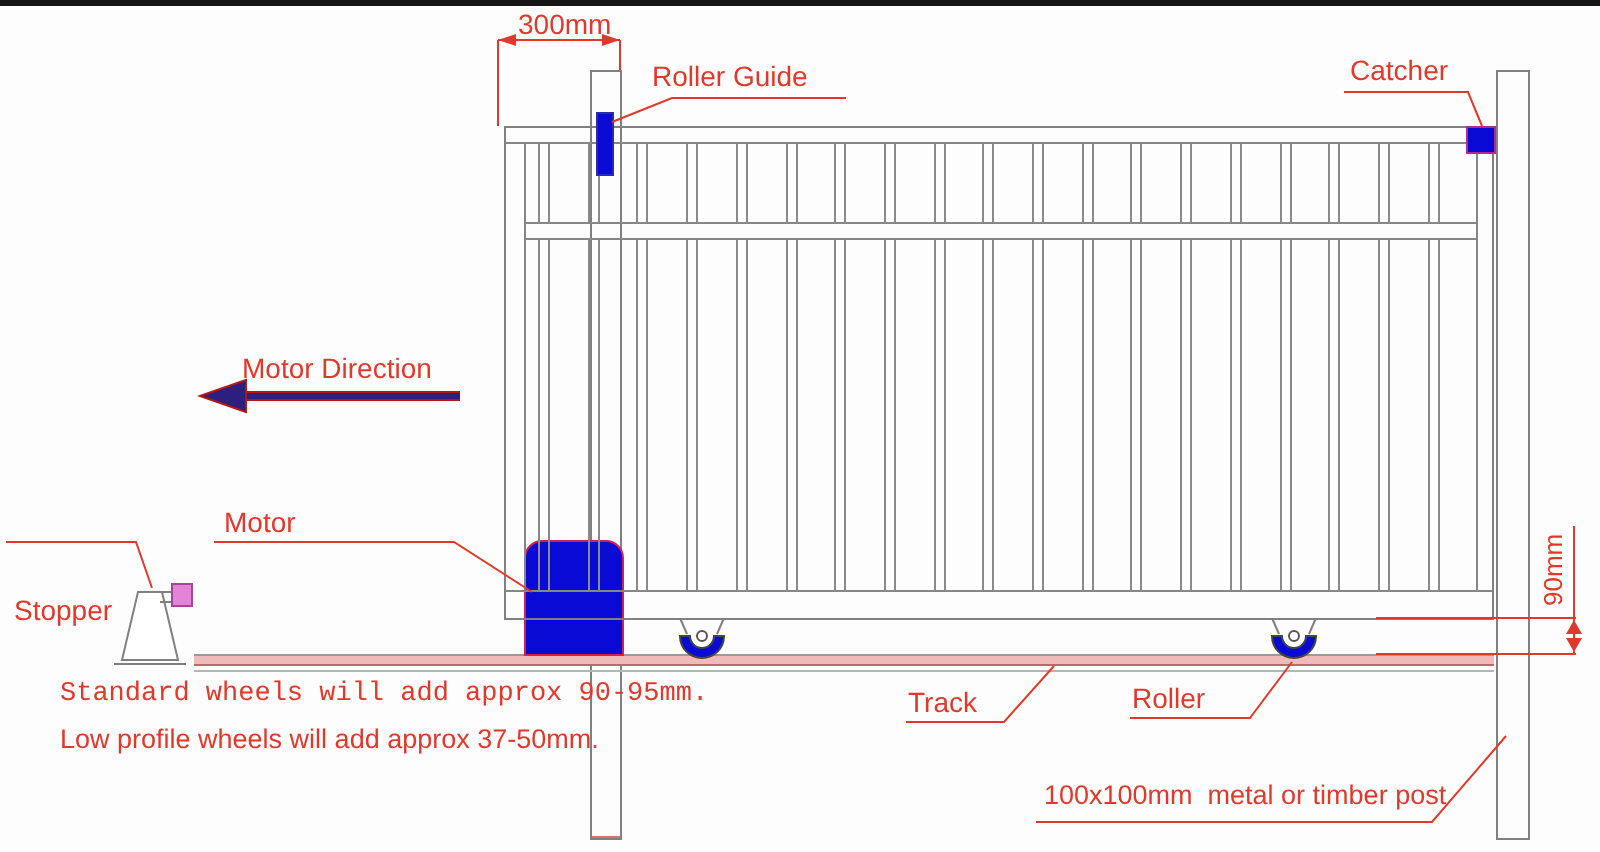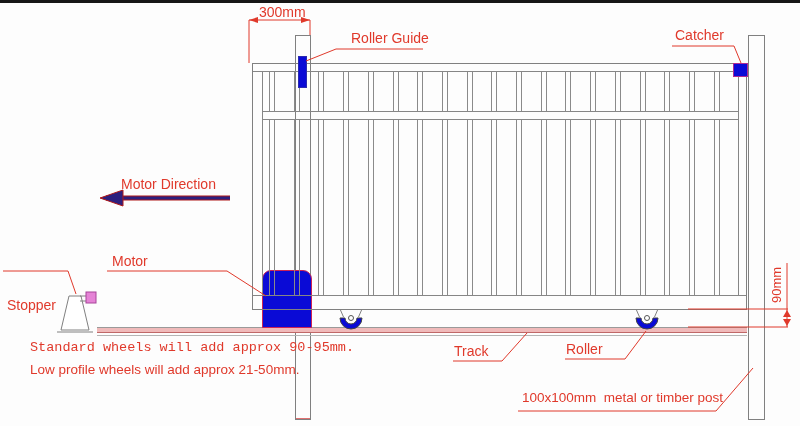--- a/index.html
+++ b/index.html
@@ -153,24 +153,24 @@
     <g>
       <polygon points="69,296 81,296 89,330 61,330" fill="#ffffff" stroke="#808080" stroke-width="1"></polygon>
       <line x1="57" y1="332" x2="93" y2="332" stroke="#808080" stroke-width="1"></line>
       <line x1="80" y1="296" x2="87" y2="296" stroke="#808080" stroke-width="1"></line>
       <line x1="80" y1="301" x2="87" y2="301" stroke="#808080" stroke-width="1"></line>
       <rect x="86" y="292" width="10" height="11" fill="#e583d6" stroke="#a8459a" stroke-width="1"></rect>
     </g>
   </svg>
 
   <div class="lbl" style="left:259px;top:5px;">300mm</div>
-  <div class="lbl" style="left:351px;top:31px;">Roller Guide</div>
+  <div class="lbl" style="left:326px;top:31px;">Roller Guide</div>
   <div class="lbl" style="left:675px;top:28px;">Catcher</div>
   <div class="lbl" style="left:121px;top:177px;">Motor Direction</div>
   <div class="lbl" style="left:7px;top:254px;margin-top:44px;">Stopper</div>
   <div class="lbl" style="left:112px;top:254px;text-align:right;">Motor</div>
   <div class="lbl" style="left:454px;top:344px;">Track</div>
   <div class="lbl" style="left:566px;top:342px;">Roller</div>
   <div class="lbl" id="lbl-90mm" style="left:770px;top:303px;">90mm</div>
   <div class="lbl note" style="left:30px;top:341px;font-family:Liberation Mono, monospace;">Standard wheels will add approx 90-95mm.</div>
-  <div class="lbl note" style="left:30px;top:363px;">Low profile wheels will add approx 21-50mm.</div>
+  <div class="lbl note" style="left:30px;top:363px;">Low profile wheels will add approx 37-50mm.</div>
   <div class="lbl" style="left:522px;top:391px;font-size:13.5px;">100x100mm  metal or timber post</div>
 </div>
 
 </body></html>

